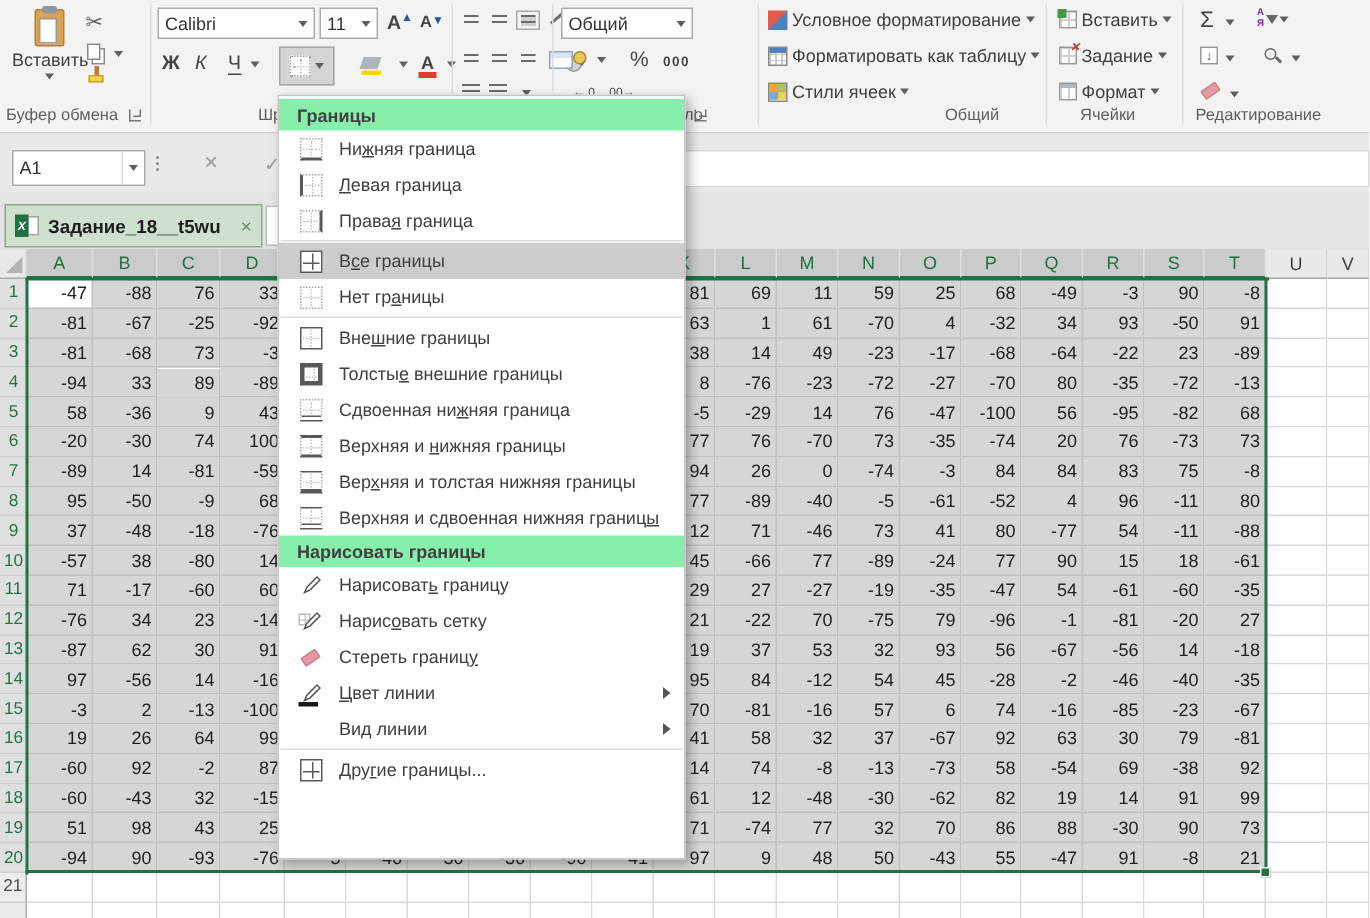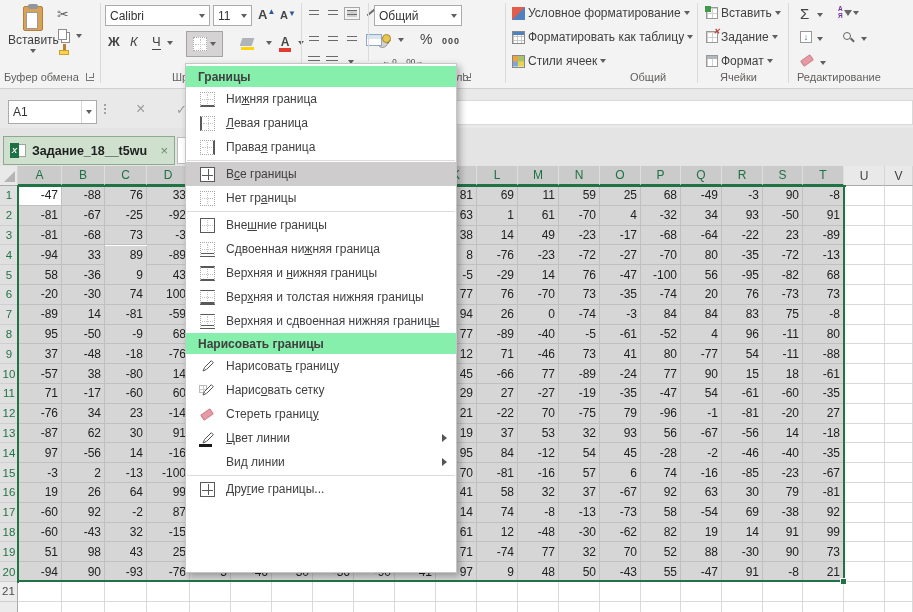--- a/index.html
+++ b/index.html
@@ -723,21 +723,21 @@
     <div class="cell sel" style="left: 231px; top: 376.4px; width: 41px; height: 19.8px;"></div>
     <div class="cell sel" style="left: 272px; top: 376.4px; width: 41px; height: 19.8px;"></div>
     <div class="cell sel" style="left: 313px; top: 376.4px; width: 41px; height: 19.8px;"></div>
     <div class="cell sel" style="left: 354px; top: 376.4px; width: 41px; height: 19.8px;"></div>
     <div class="cell sel" style="left: 395px; top: 376.4px; width: 41px; height: 19.8px;"></div>
     <div class="cell sel" style="left: 436px; top: 376.4px; width: 41px; height: 19.8px;">71</div>
     <div class="cell sel" style="left: 477px; top: 376.4px; width: 41px; height: 19.8px;">-74</div>
     <div class="cell sel" style="left: 518px; top: 376.4px; width: 41px; height: 19.8px;">77</div>
     <div class="cell sel" style="left: 559px; top: 376.4px; width: 41px; height: 19.8px;">32</div>
     <div class="cell sel" style="left: 600px; top: 376.4px; width: 41px; height: 19.8px;">70</div>
-    <div class="cell sel" style="left: 641px; top: 376.4px; width: 40px; height: 19.8px;">52</div>
+    <div class="cell sel" style="left: 641px; top: 376.4px; width: 40px; height: 19.8px;">86</div>
     <div class="cell sel" style="left: 681px; top: 376.4px; width: 41px; height: 19.8px;">88</div>
     <div class="cell sel" style="left: 722px; top: 376.4px; width: 41px; height: 19.8px;">-30</div>
     <div class="cell sel" style="left: 763px; top: 376.4px; width: 40px; height: 19.8px;">90</div>
     <div class="cell sel" style="left: 803px; top: 376.4px; width: 41px; height: 19.8px;">73</div>
     <div class="cell" style="left: 844px; top: 376.4px; width: 41px; height: 19.8px;"></div>
     <div class="cell" style="left: 885px; top: 376.4px; width: 28px; height: 19.8px;"></div>
     <div class="rh sel" style="left: 0px; top: 396.2px; width: 18px; height: 19.8px;">20</div>
     <div class="cell sel" style="left: 18px; top: 396.2px; width: 44px; height: 19.8px;">-94</div>
     <div class="cell sel" style="left: 62px; top: 396.2px; width: 43px; height: 19.8px;">90</div>
     <div class="cell sel" style="left: 105px; top: 396.2px; width: 42px; height: 19.8px;">-93</div>
@@ -848,20 +848,26 @@
     </div>
     <div class="m-sep"></div>
     <div class="m-item">
       <span class="ic">
         <i class="bi out"></i>
       </span>
       <span class="lab">Вне<u>ш</u>ние границы</span>
     </div>
     <div class="m-item">
       <span class="ic">
+        <i class="bi thickout"></i>
+      </span>
+      <span class="lab">Толсты<u>е</u> внешние границы</span>
+    </div>
+    <div class="m-item">
+      <span class="ic">
         <i class="bi dblb"></i>
       </span>
       <span class="lab">Сдвоенная ни<u>ж</u>няя граница</span>
     </div>
     <div class="m-item">
       <span class="ic">
         <i class="bi tb"></i>
       </span>
       <span class="lab">Верхняя и <u>н</u>ижняя границы</span>
     </div>

